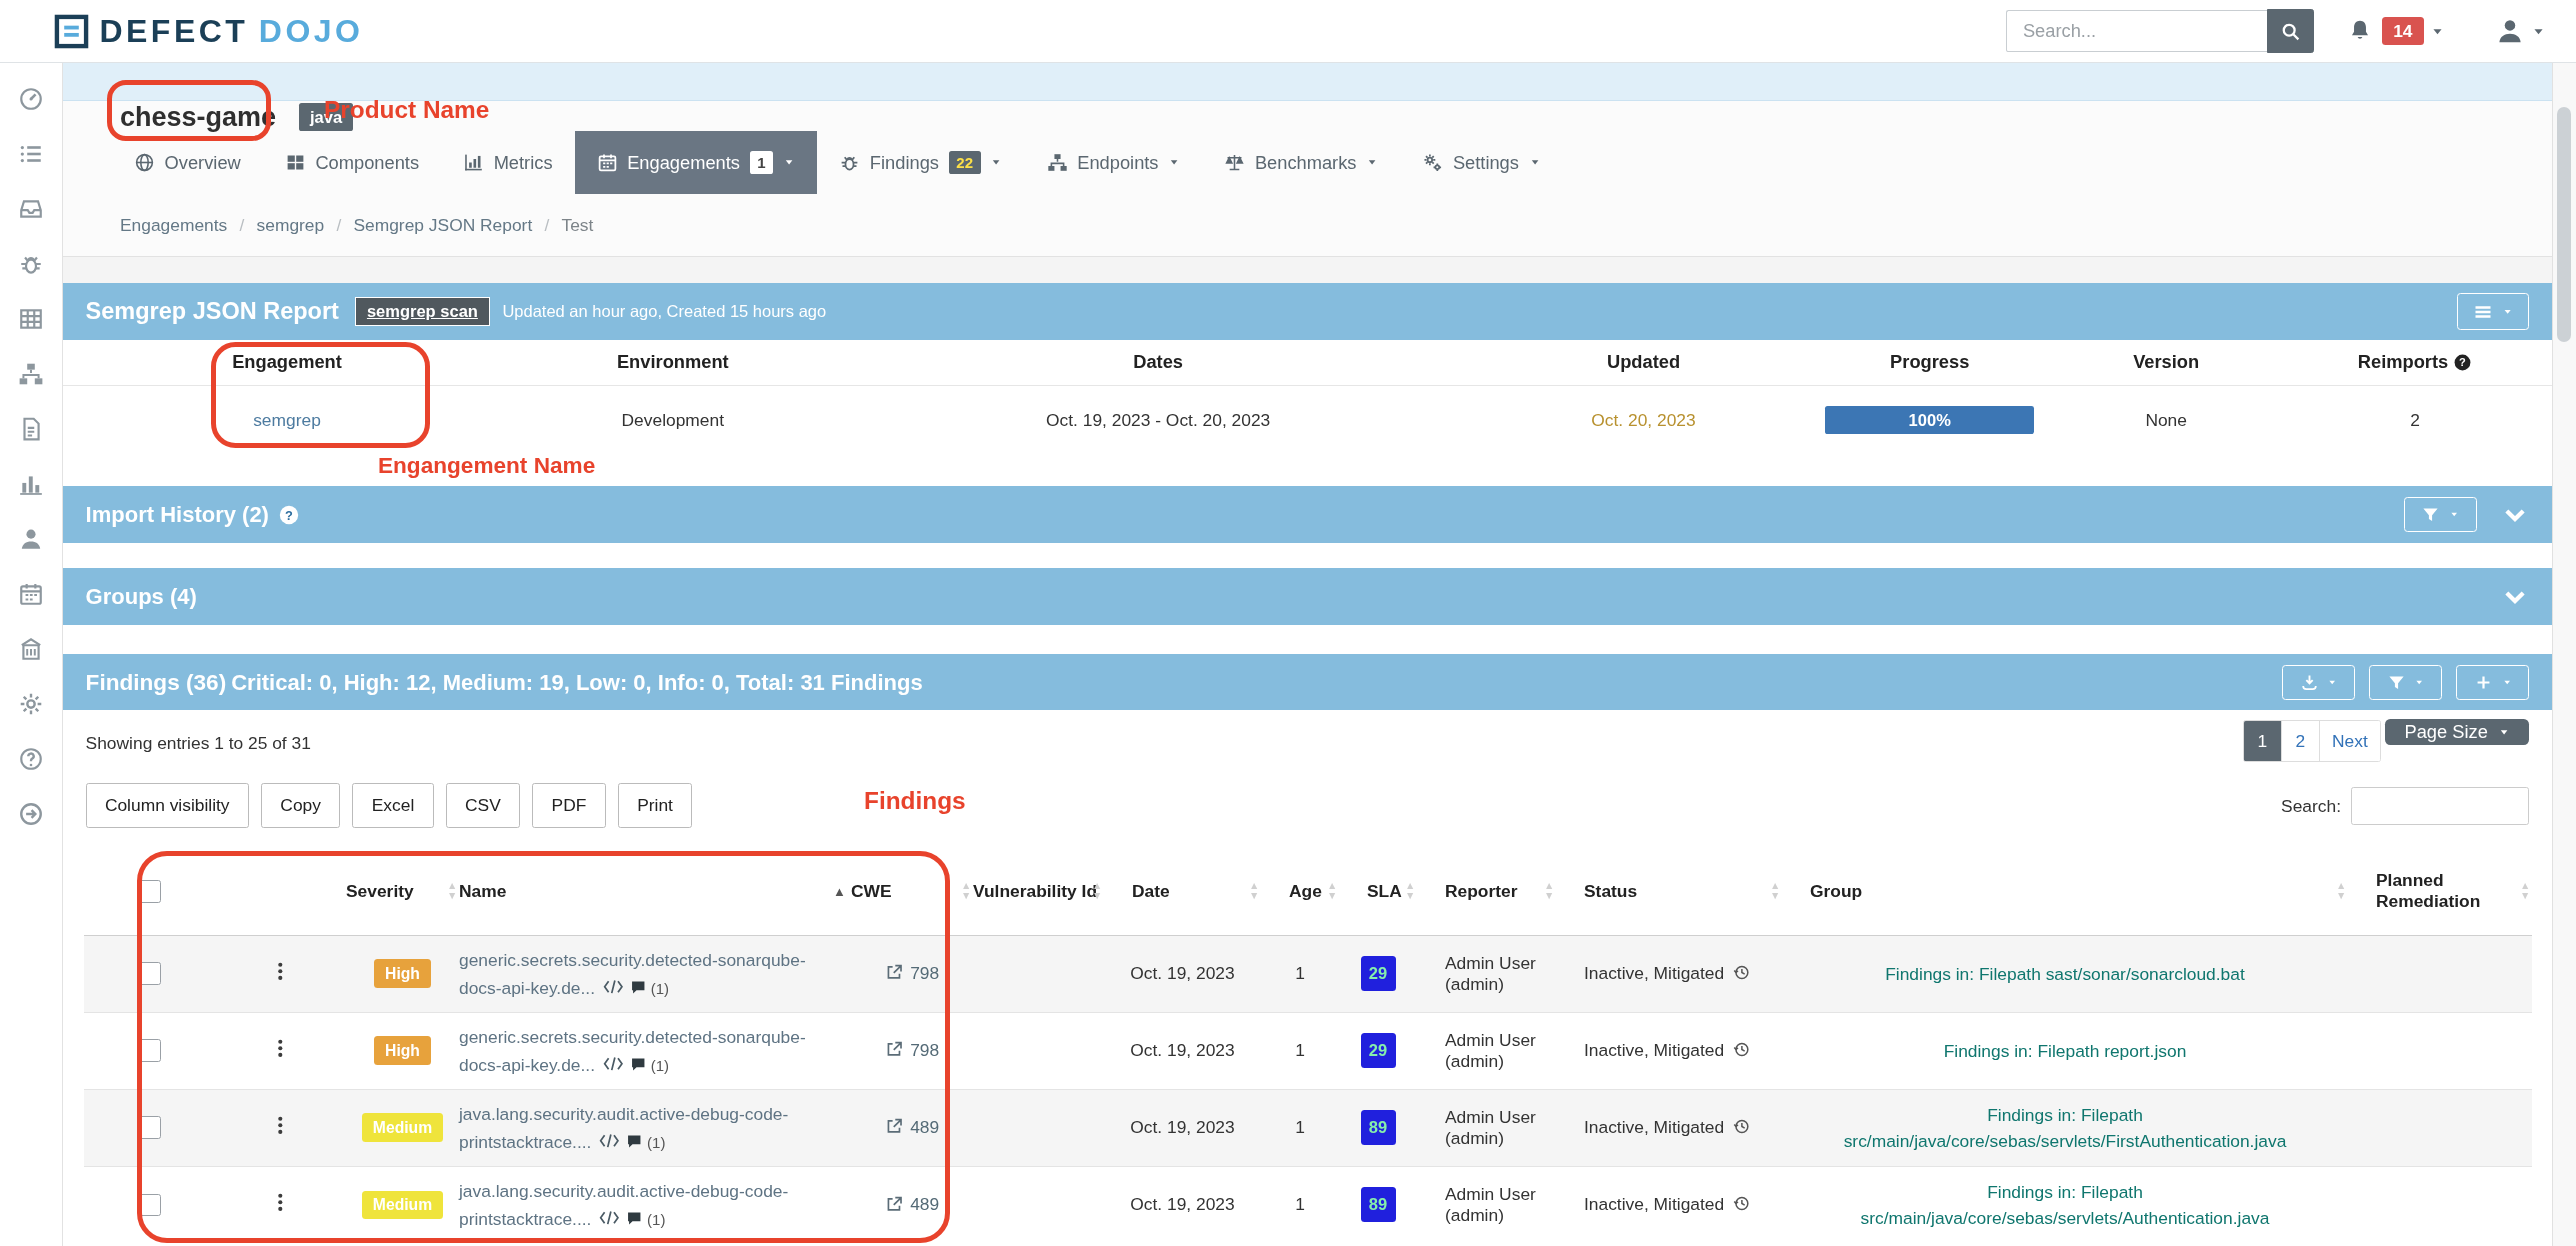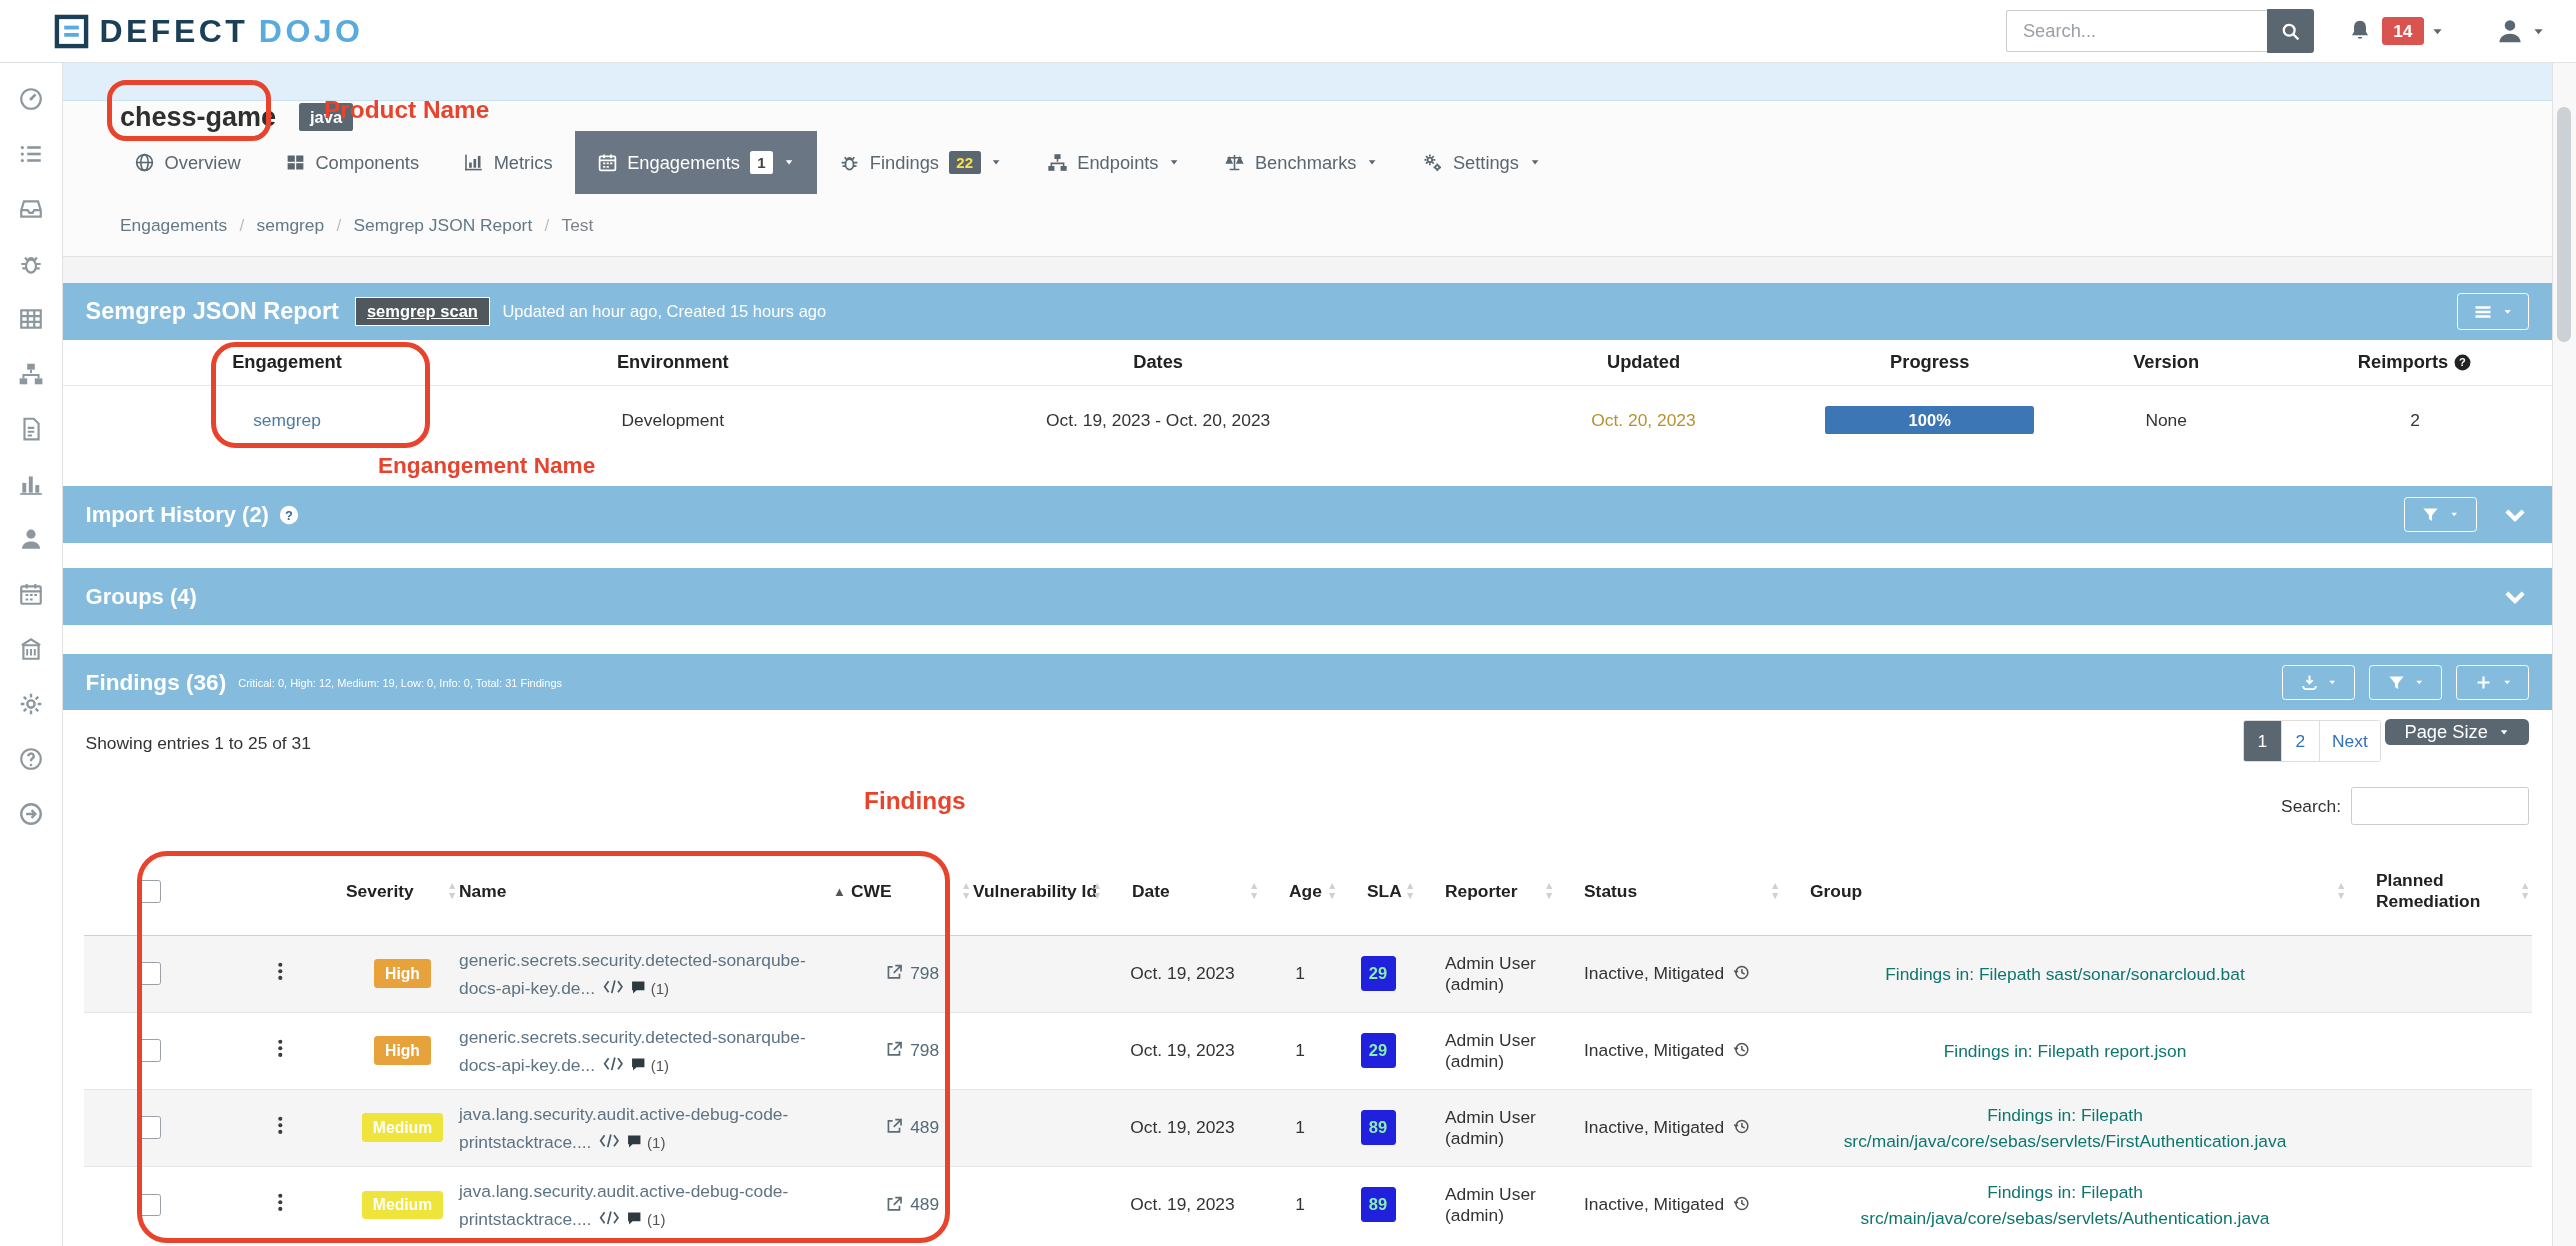--- a/index.html
+++ b/index.html
@@ -72,21 +72,21 @@
   .gold{color:#b8912f}
   .qdark{display:inline-block;width:19px;height:19px;vertical-align:-3.5px;margin-left:5.2px}
   .qdark svg{width:19px;height:19px}
   .progress{width:209px;height:28px;margin:0 auto;background:#3c76b4;border-radius:2.6px;display:flex;align-items:center;justify-content:center}
   .progress span{color:#fff;font-size:16.5px;font-weight:bold}
 
   .white-zone{position:absolute;top:392px;left:0;right:0;height:255px;background:#fff}
 
   .sec-bar{position:absolute;left:0;right:0;height:57px;background:#85bcdd;display:flex;align-items:center;padding:0 22.6px;color:#fff}
   .sec-title{font-size:22px;font-weight:bold}
-  .sec-meta{font-size:11px;margin-left:12px;font-weight:normal}
+  .sec-meta{font-size:22px;margin-left:5px;font-weight:bold}
   .qlight{width:22px;height:22px;margin-left:8.7px}
   .qlight svg{width:22px;height:22px}
   .chev{width:28px;height:28px;color:#fff;margin-left:24.4px;cursor:pointer}
   .chev svg{width:28px;height:28px}
   .bar-right{margin-left:auto;display:flex;align-items:center}
   .import-bar{top:423px}
   .groups-bar{top:505px}
   .findings-bar{top:591px;height:57px}
   .obtn{display:flex;align-items:center;gap:8.7px;border:1.7px solid #fff;border-radius:3.5px;background:transparent;color:#fff;padding:7px 16.5px;cursor:pointer;margin-left:14px}
   .obtn svg{display:block}
@@ -599,20 +599,28 @@
           <a class="pg">Next</a>
         </div>
       <button class="psize">
         <span>Page Size</span>
         <span class="ic">
             <svg viewBox="0 0 24 24" fill="currentColor">
               <path d="M5.5 8.5h13L12 16.5z"></path>
             </svg>
           </span>
       </button>
+      <div class="export-row" id="export-row">
+          <button class="ebtn">Column visibility</button>
+          <button class="ebtn">Copy</button>
+          <button class="ebtn">Excel</button>
+          <button class="ebtn">CSV</button>
+          <button class="ebtn">PDF</button>
+          <button class="ebtn">Print</button>
+        </div>
       <div class="tsearch">
         <label>Search:</label>
         <input type="text" style="">
       </div>
       <div class="ftable-wrap">
         <table class="ftable" id="ftable">
             <colgroup>
               <col style="width:131px">
               <col style="width:131px">
               <col style="width:113px">

